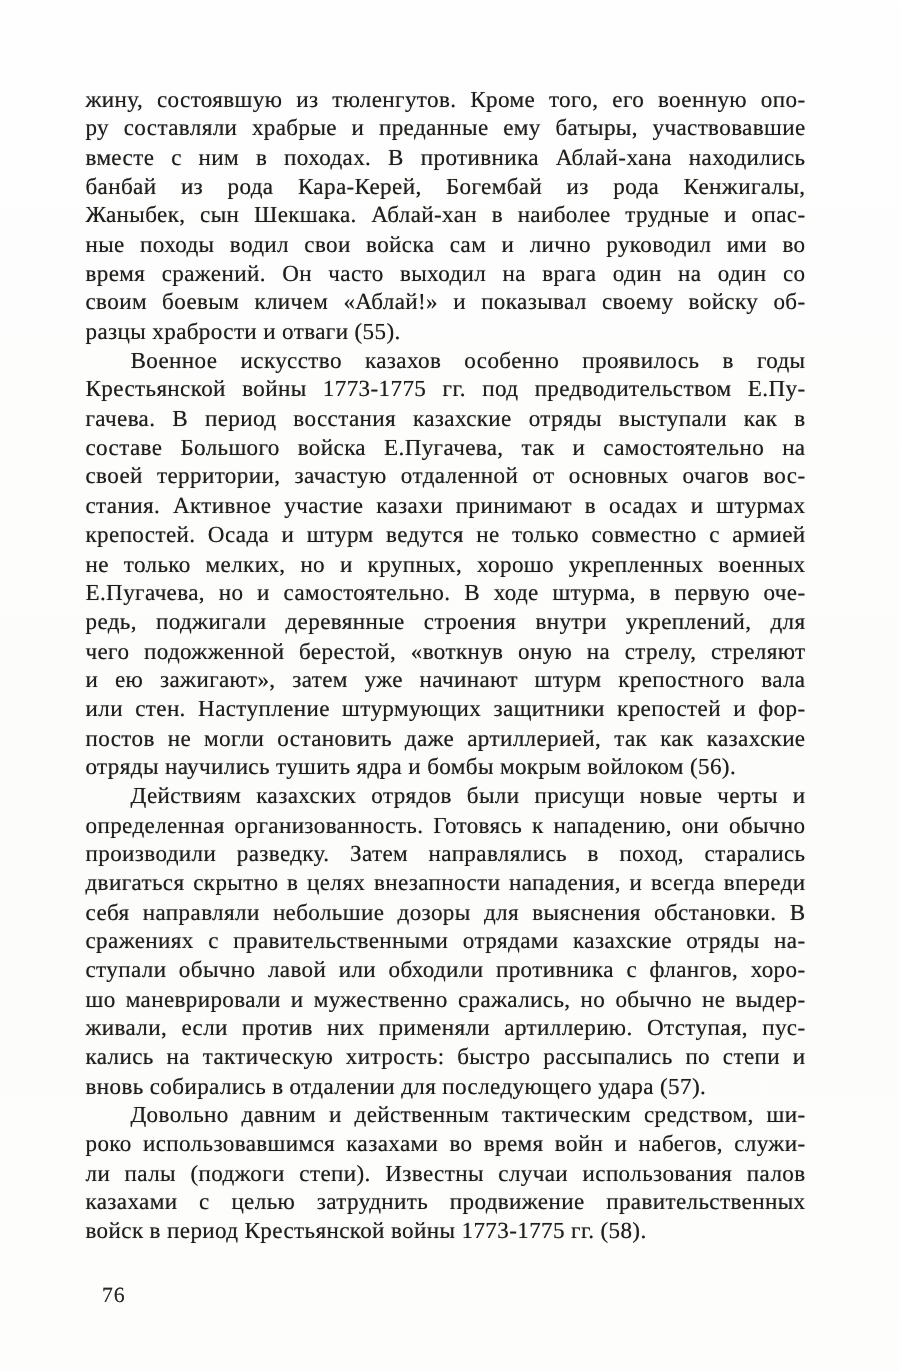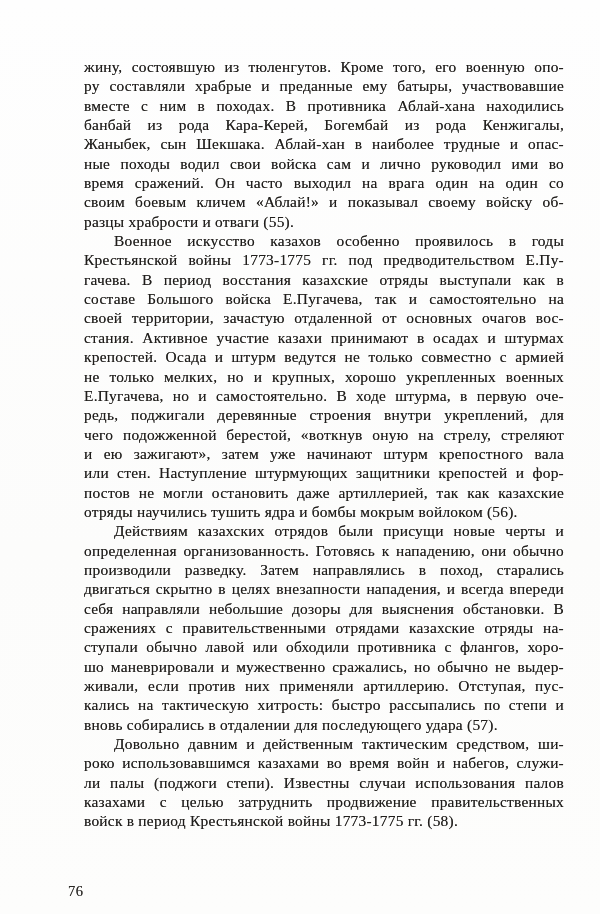--- a/index.html
+++ b/index.html
@@ -14,21 +14,21 @@
     overflow: hidden;
     position: relative;
   }
   .page {
     position: absolute;
     inset: 0;
     background: linear-gradient(180deg, #fefefe 0%, #fcfcfb 60%, #fdfdfc 100%);
   }
   .text-block {
     position: absolute;
-    left: 84px;
+    left: 57px;
     top: 57px;
     width: 480px;
     color: #201e1c;
     font-size: 15.4px;
     line-height: 19.35px;
     letter-spacing: 0.25px;
     text-shadow: 0 0 0.5px rgba(32, 30, 28, 0.65);
   }
   .paragraph {
     margin: 0;
@@ -45,21 +45,20 @@
     text-align-last: left;
   }
   .page-number {
     position: absolute;
     left: 68px;
     top: 856px;
     color: #2a2825;
     font-size: 14.5px;
     letter-spacing: 0.5px;
     text-shadow: 0 0 0.4px rgba(40, 38, 35, 0.6);
-    margin-top: 27px;
   }
 </style>
 </head>
 <body>
 
 <div class="page">
   <div class="text-block">
 
     <div class="paragraph">
       <div class="line">жину, состоявшую из тюленгутов. Кроме того, его военную опо-</div>

